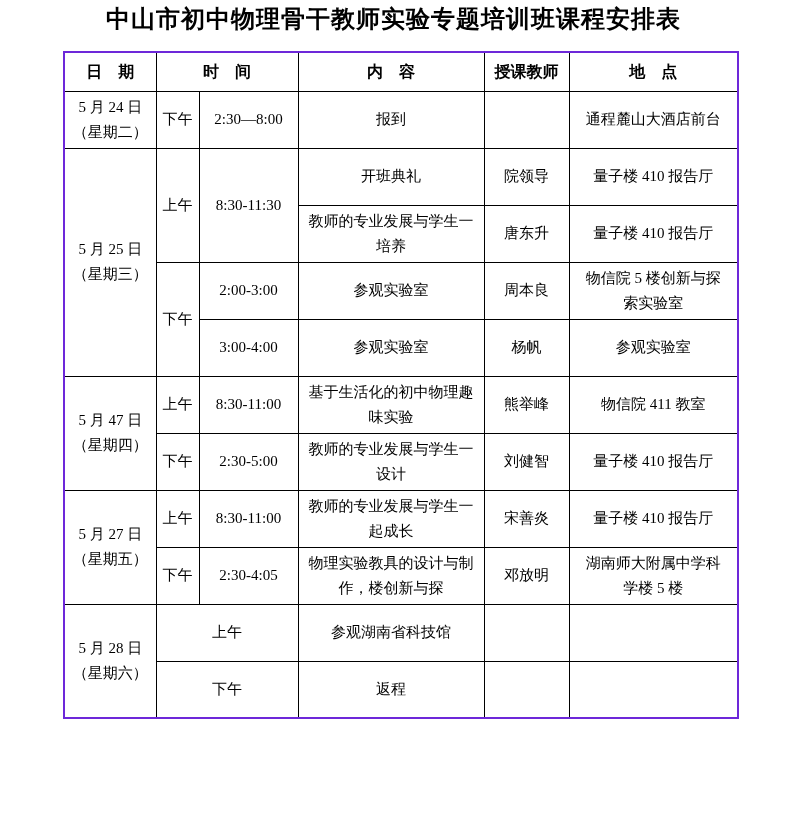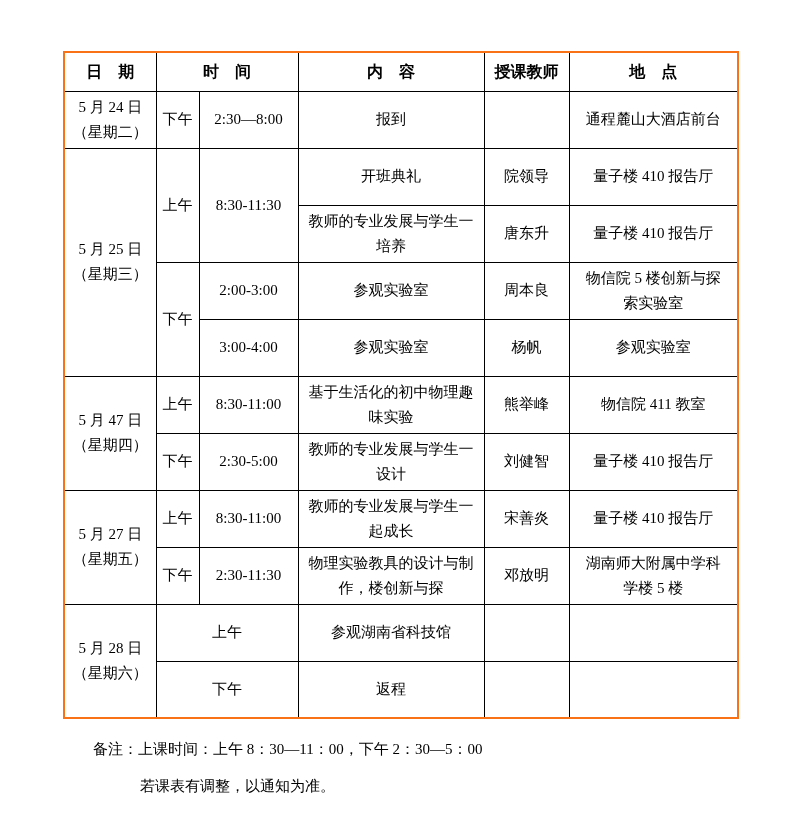--- a/index.html
+++ b/index.html
@@ -29,21 +29,21 @@
   }
   .table-wrap {
     position: absolute;
     left: 63px;
     top: 51px;
   }
   table.schedule {
     border-collapse: collapse;
     table-layout: fixed;
     width: 674px;
-    border: 2px solid #f97316;
+    border: 2px solid #6d28d9;
     padding-left: 26px;
   }
   table.schedule th,
   table.schedule td {
     border: 1px solid #000;
     font-size: 15px;
     line-height: 1.65;
     vertical-align: middle;
     white-space: pre-line;
     overflow: hidden;
@@ -69,20 +69,21 @@
   .note-line-2 {
     margin-top: 17px;
     padding-left: 47px;
   }
 </style>
 </head>
 <body>
 
 <div class="page">
 
+  <h1 class="doc-title">中山市初中物理骨干教师实验专题培训班课程安排表</h1>
 
   <div class="table-wrap">
     <table class="schedule">
       <colgroup>
         <col style="width:92px">
         <col style="width:43px">
         <col style="width:99px">
         <col style="width:186px">
         <col style="width:85px">
         <col style="width:169px">
@@ -158,21 +159,21 @@
 （星期五）</td>
           <td class="c">上午</td>
           <td class="c">8:30-11:00</td>
           <td class="l">教师的专业发展与学生一
 起成长</td>
           <td class="l">宋善炎</td>
           <td class="l">量子楼 410 报告厅</td>
         </tr>
         <tr>
           <td class="c">下午</td>
-          <td class="c">2:30-11:30</td>
+          <td class="c">2:30-4:05</td>
           <td class="l">物理实验教具的设计与制
 作，楼创新与探</td>
           <td class="l">邓放明</td>
           <td class="l">湖南师大附属中学科
 学楼 5 楼</td>
         </tr>
         <tr>
           <td class="c" rowspan="2">5 月 28 日
 （星期六）</td>
           <td class="c" colspan="2">上午</td>
@@ -183,18 +184,14 @@
         <tr>
           <td class="c" colspan="2">下午</td>
           <td class="l">返程</td>
           <td class="l"></td>
           <td class="l"></td>
         </tr>
       </tbody>
     </table>
   </div>
 
-  <div class="notes">
-    <div class="note-line-1">备注：上课时间：上午 8：30—11：00，下午 2：30—5：00</div>
-    <div class="note-line-2">若课表有调整，以通知为准。</div>
-  </div>
 
 </div>
 
 </body></html>

